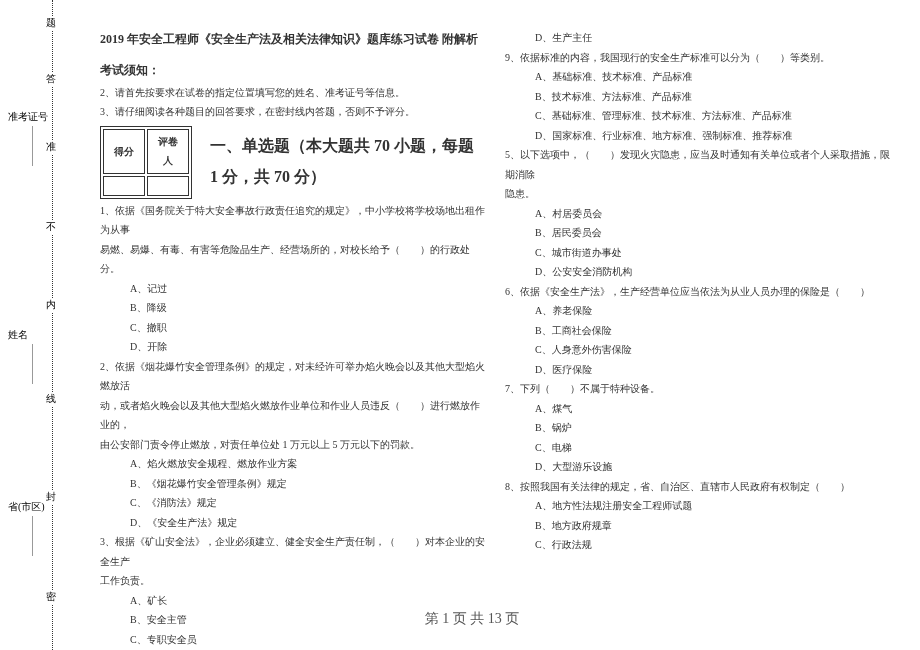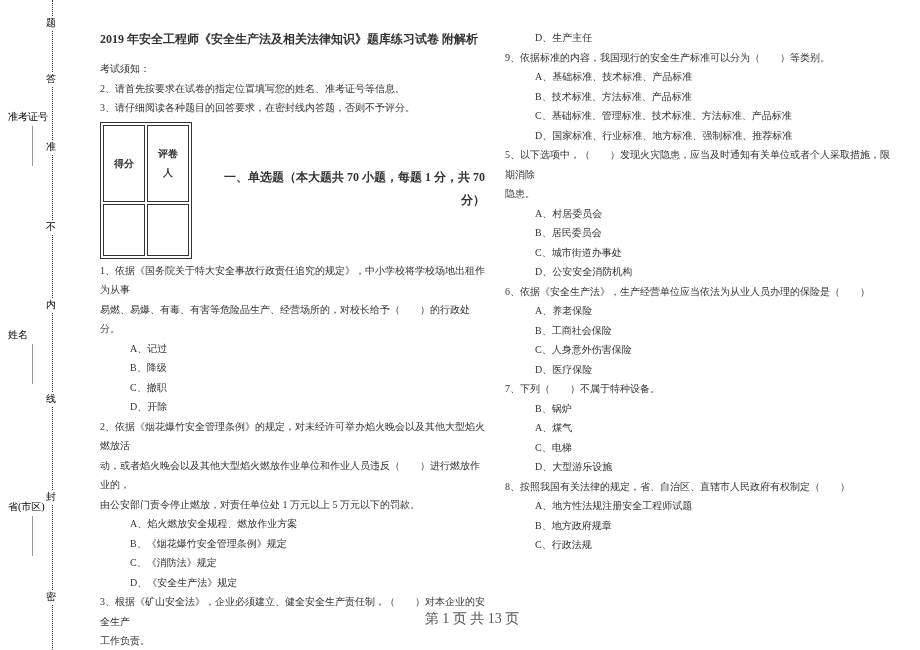--- a/index.html
+++ b/index.html
@@ -58,42 +58,42 @@
     padding: 0 10px;
     line-height: 1.95;
     color: #333;
   }
   .title {
     font-weight: bold;
     font-size: 12px;
     margin-bottom: 8px;
   }
   .sec-head {
-    font-weight: normal;
-    font-size: 10px;
+    font-weight: bold;
+    font-size: 12px;
     margin-top: 4px;
   }
   .score-box {
     display: inline-block;
     border: 1px solid #333;
     margin: 4px 0 2px 0;
   }
   .score-box td {
     border: 1px solid #333;
-    padding: 18px 6px;
+    padding: 2px 6px;
     font-size: 10px;
     font-weight: bold;
     text-align: center;
     min-width: 28px;
     height: 14px;
   }
   .section-title {
     font-weight: bold;
-    font-size: 12px;
-    text-align: right;
+    font-size: 16px;
+    text-align: left;
   }
   .opt { padding-left: 30px; }
   .footer {
     position: absolute;
     bottom: 22px;
     width: 100%;
     text-align: center;
     font-size: 14px;
     color: #555;
     margin-left: 12px;
@@ -197,22 +197,22 @@
       <div class="opt">C、城市街道办事处</div>
       <div class="opt">D、公安安全消防机构</div>
 
       <div>6、依据《安全生产法》，生产经营单位应当依法为从业人员办理的保险是（　　）</div>
       <div class="opt">A、养老保险</div>
       <div class="opt">B、工商社会保险</div>
       <div class="opt">C、人身意外伤害保险</div>
       <div class="opt">D、医疗保险</div>
 
       <div>7、下列（　　）不属于特种设备。</div>
+      <div class="opt">A、煤气</div>
       <div class="opt">B、锅炉</div>
-      <div class="opt">A、煤气</div>
       <div class="opt">C、电梯</div>
       <div class="opt">D、大型游乐设施</div>
 
       <div>8、按照我国有关法律的规定，省、自治区、直辖市人民政府有权制定（　　）</div>
       <div class="opt">A、地方性法规注册安全工程师试题</div>
       <div class="opt">B、地方政府规章</div>
       <div class="opt">C、行政法规</div>
     </div>
   </div>
 

